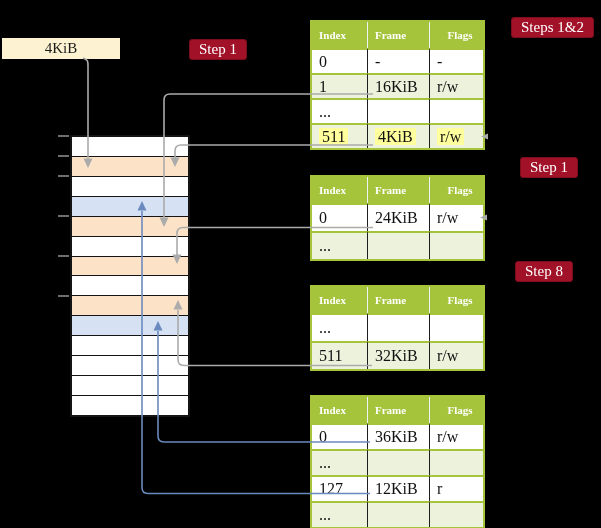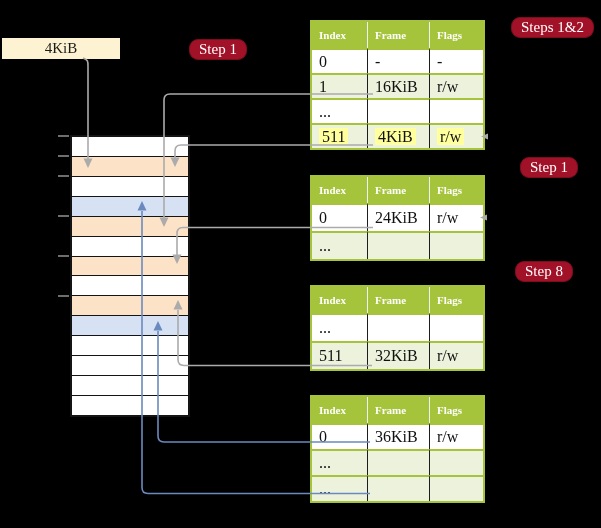--- a/index.html
+++ b/index.html
@@ -4,42 +4,42 @@
 <style>
   html,body{margin:0;padding:0;background:#000;}
   .canvas{position:relative;width:601px;height:528px;background:#000;overflow:hidden;
           font-family:"Liberation Serif","DejaVu Serif",serif;}
 
   
   .size-box{position:absolute;left:2px;top:38px;width:118px;height:21px;background:#fdf2d1;
             color:#1a1a1a;font-size:15px;display:flex;align-items:center;justify-content:center;}
 
   
-  .step-label{position:absolute;background:#a11228;border:1px solid #7c0d1d;border-radius:9px;
+  .step-label{position:absolute;background:#a11228;border:1px solid #7c0d1d;border-radius:3px;
               color:#fff;font-size:15px;line-height:17px;padding:1px 9px;white-space:nowrap;}
   .lbl-step0{left:189px;top:39px;}
   .lbl-steps12{left:511px;top:17px;}
   .lbl-step3{left:520px;top:157px;}
   .lbl-step4{left:515px;top:261px;}
 
   
   .memory{position:absolute;left:70px;top:135px;width:120px;height:282px;border:2px solid #141414;
           box-sizing:border-box;background:#fff;display:flex;flex-direction:column;}
   .mrow{flex:1;border-bottom:1.6px solid #141414;box-sizing:border-box;}
   .mrow:last-child{border-bottom:none;}
   .mrow.free{background:#ffffff;}
   .mrow.pt{background:#fce3c7;}
   .mrow.page{background:#d6e2f3;}
 
   
   table.ptbl{position:absolute;left:310px;width:171px;border-collapse:separate;border-spacing:0;
              border:2px solid #a5c43b;background:#fff;font-size:16px;color:#111;table-layout:fixed;}
   .ptbl th{background:#a5c43b;color:#fff;font-weight:bold;text-align:left;padding:2px 0 2px 7px;
            height:22px;border-right:1.5px solid #eef2f4;font-size:11px;}
-  .ptbl th:last-child{border-right:none;}
+  .ptbl th:last-child{border-right:none;text-align:center;}
   .ptbl td{border-top:2px solid #a5c43b;border-right:1px solid #1d1d1d;padding:1px 0 1px 7px;
            vertical-align:middle;overflow:hidden;white-space:nowrap;}
   .ptbl td:last-child{border-right:none;}
   .ptbl tr.tint td{background:#ecf2dc;}
   .t1 td{height:21px;}
   .t2 td,.t3 td{height:24px;}
   .t4 td{height:22px;}
   .tbl-1{top:20px;} .tbl-2{top:175px;} .tbl-3{top:285px;} .tbl-4{top:395px;}
   .hl{background:#ffff9d;padding:0 3px;}
 
@@ -190,20 +190,25 @@
       <tr>
         <td>0</td>
         <td>36KiB</td>
         <td>r/w</td>
       </tr>
       <tr class="tint">
         <td>...</td>
         <td></td>
         <td></td>
       </tr>
+      <tr>
+        <td>127</td>
+        <td>12KiB</td>
+        <td>r</td>
+      </tr>
       <tr class="tint">
         <td>...</td>
         <td></td>
         <td></td>
       </tr>
     </tbody>
   </table>
 
   <svg class="overlay" width="601" height="528" viewBox="0 0 601 528">
 

